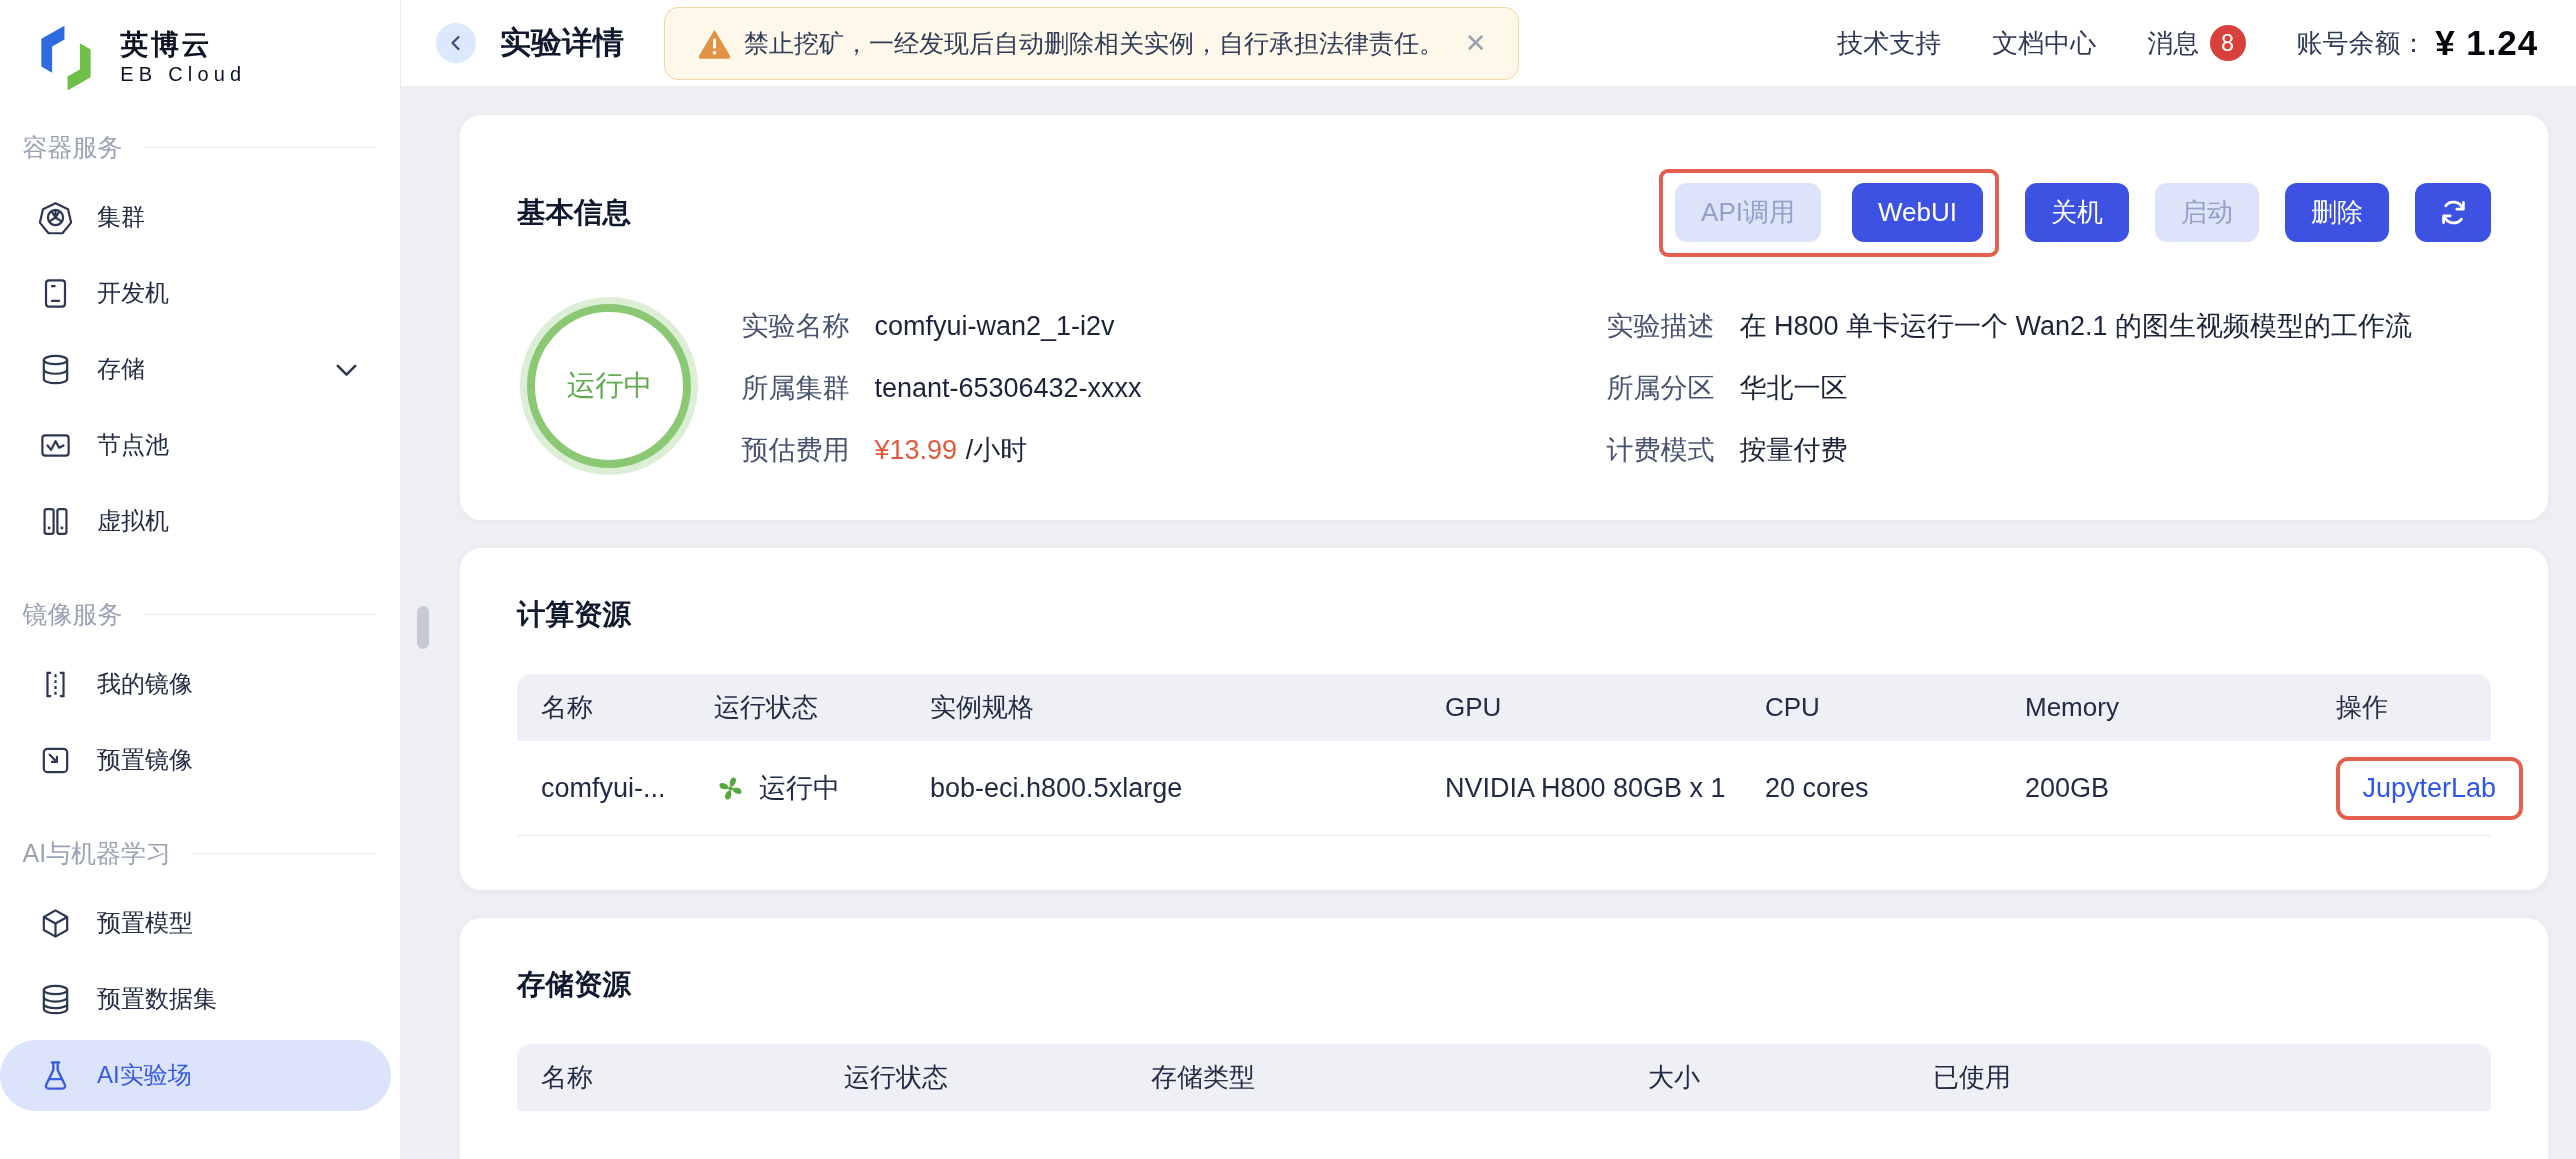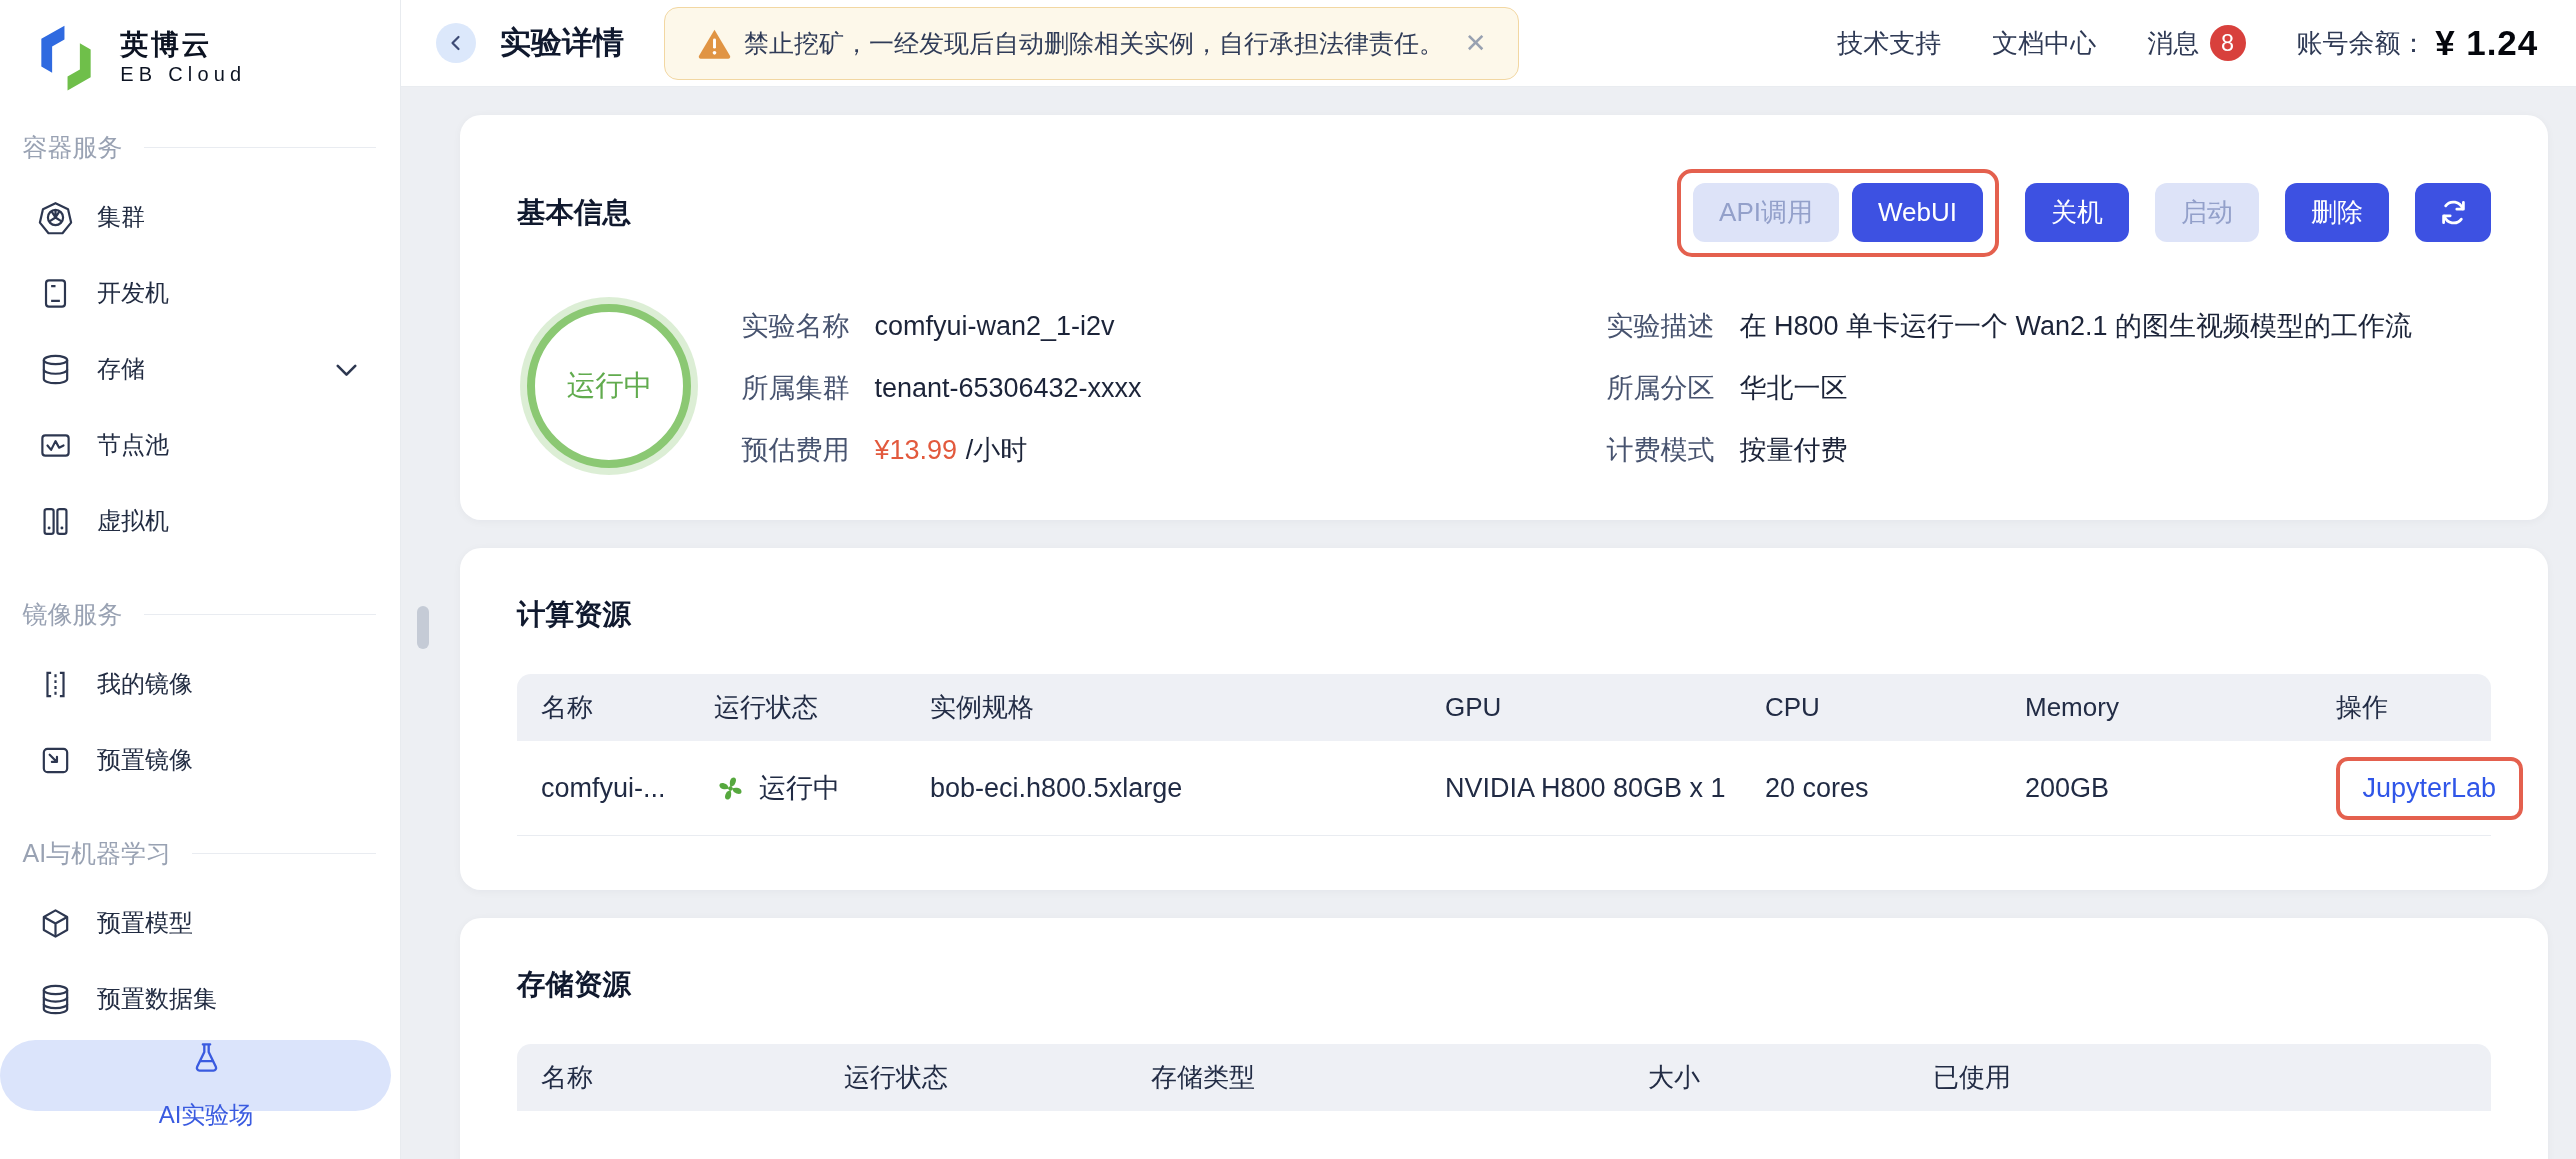--- a/index.html
+++ b/index.html
@@ -27,21 +27,21 @@
   .section-line { flex:1; height:1.7px; background:#e9ecf1; margin:0 24px 0 21px; }
 
   .nav-item {
     display:flex; align-items:center; gap:24px; height:76px;
     padding:0 17.3px 0 38px; font-size:24px; color:#222c42; cursor:pointer;
   }
   .nav-item .nicon { width:35px; height:35px; flex:0 0 35px; display:flex; align-items:center; justify-content:center; }
   .nav-item svg { width:35px; height:35px; stroke:#2d3750; }
   .nav-item.active {
     background:#dbe4fb; color:#3a5be0; border-radius:42px;
-    margin:2.6px 8.7px 2.6px 0; height:71px;flex-direction:column;
+    margin:2.6px 8.7px 2.6px 0; height:71px;
   }
   .nav-item.active svg { stroke:#3a5be0; }
   .chev-down { margin-left:auto; margin-right:19px; width:29px; height:29px; }
 
   .side-scroll-thumb {
     position:absolute; left:16.4px; top:606px; width:11.2px; height:43px;
     border-radius:6px; background:#c5cbd6; z-index:5;
   }
 
   
@@ -80,22 +80,22 @@
   .card { background:#fff; border-radius:21px; box-shadow:0 1.7px 8.7px rgba(20,30,60,.04); }
   .card + .card { margin-top:28px; }
 
   
   .card-basic { padding:54px 57px 50px 57px; height:405px; }
   .card-head { display:flex; align-items:center; justify-content:space-between; }
   .card-title { font-size:28.5px; font-weight:bold; color:#10192e; }
 
   .actions { display:flex; align-items:center; gap:26px; }
   .annotate-box {
-    border:4.3px solid #e4604e; border-radius:15px; padding:10.4px 12px;
-    display:flex; gap:13px; align-items:center;
+    border:4.3px solid #e4604e; border-radius:9px; padding:10.4px 12px;
+    display:flex; gap:31px; align-items:center;
   }
   .btn {
     height:59px; padding:0 26px; border-radius:12px; font-size:26px;
     display:flex; align-items:center; justify-content:center;
     border:none; cursor:pointer; white-space:nowrap;
     font-family:"Liberation Sans","DejaVu Sans",sans-serif;
   }
   .btn.primary { background:#3d51e2; color:#fff; }
   .btn.disabled { background:#dde3f8; color:#93a0ca; cursor:default; }
   .btn.icon-btn { width:76px; padding:0; }

